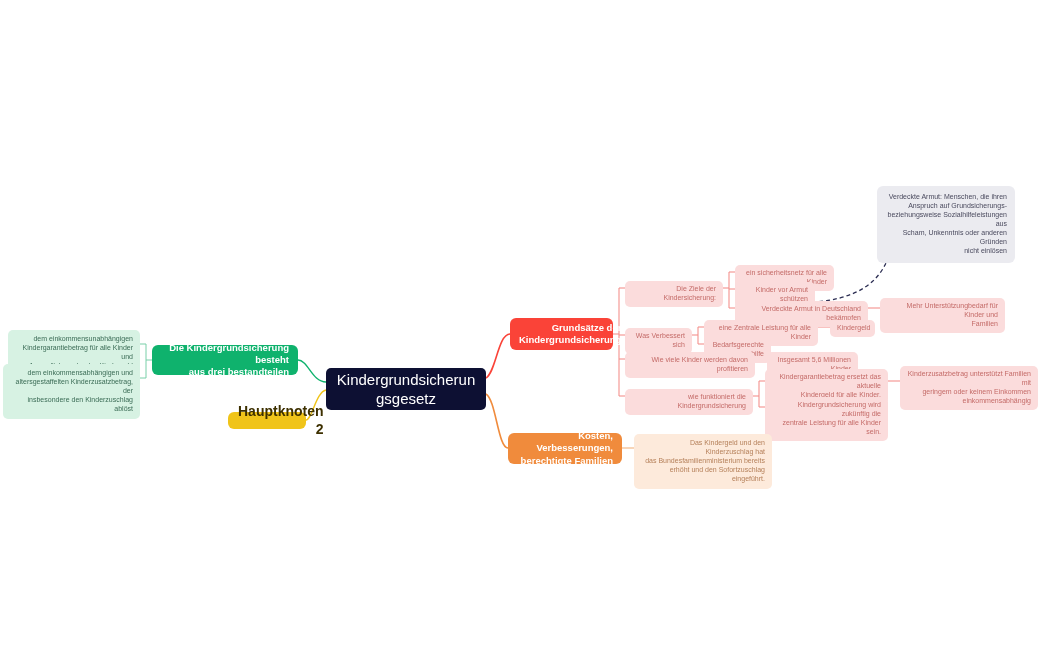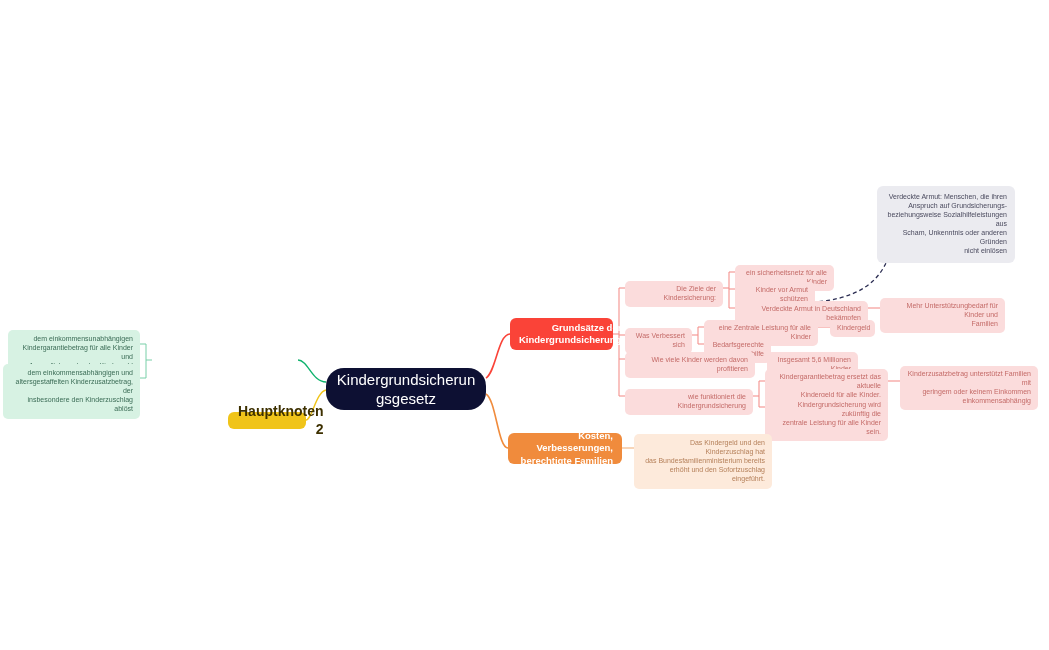--- a/index.html
+++ b/index.html
@@ -30,21 +30,21 @@
     line-height: 1.28;
     white-space: pre-line;
     text-align: right;
   }
 
   
   .root {
     background: #0d1033;
     color: #ffffff;
     font-size: 15px;
-    border-radius: 18px;
+    border-radius: 5px;
     padding: 10px 14px;
     text-align: center;
     display: flex;
     align-items: center;
     justify-content: center;
   }
 
   
   .main-green {
     background: #0fb26d;
@@ -180,20 +180,24 @@
     <path d="M622 448 L 634 448" stroke="#f3b37e" stroke-width="1.1" fill="none"></path>
 
     <path d="M805 303 C 855 300 886 285 893 239" stroke="#2b2d52" stroke-width="1.3" fill="none" stroke-dasharray="4 3" marker-end="url(#arrow-up)"></path>
   </svg>
 
   <div class="node root" style="left:326px; top:368px; width:160px; height:42px;">
     <span>Kindergrundsicherun
 gsgesetz</span>
   </div>
 
+  <div class="node main-green" style="left:152px; top:345px; width:146px; height:30px;">
+    <span>Die Kindergrundsicherung besteht
+aus drei bestandteilen</span>
+  </div>
 
   <div class="node leaf-green" style="left:8px; top:330px; width:132px;">
     <span>dem einkommensunabhängigen
 Kindergarantiebetrag für alle Kinder und
 Jugendlichen, der das Kindergeld ablöst.</span>
   </div>
 
   <div class="node leaf-green" style="left:3px; top:364px; width:137px;">
     <span>dem einkommensabhängigen und
 altersgestaffelten Kinderzusatzbetrag, der

